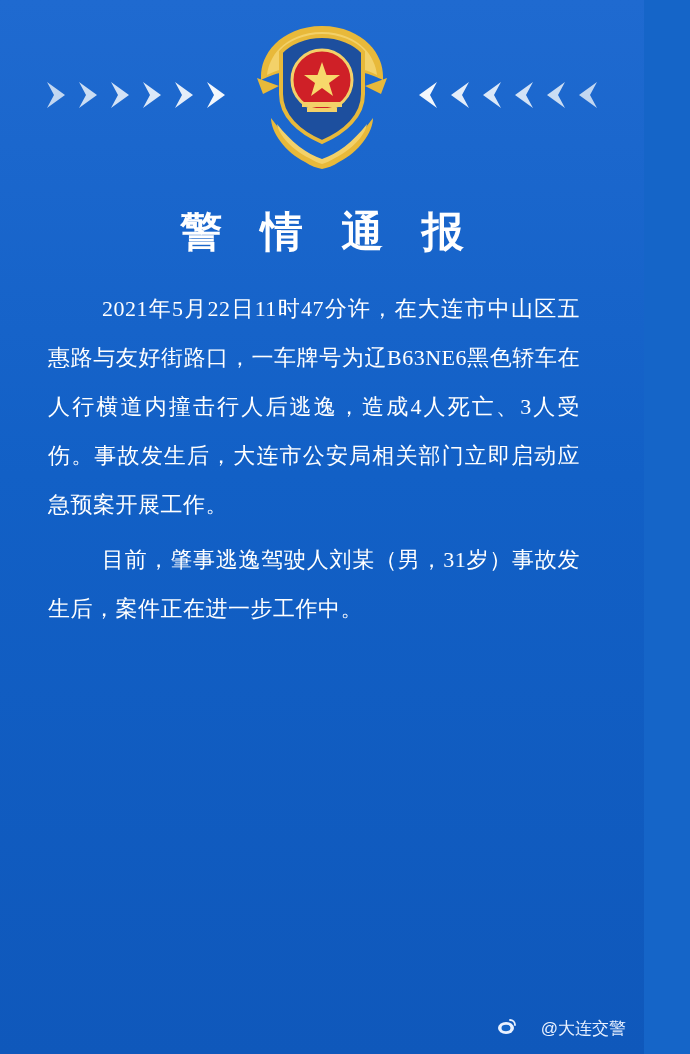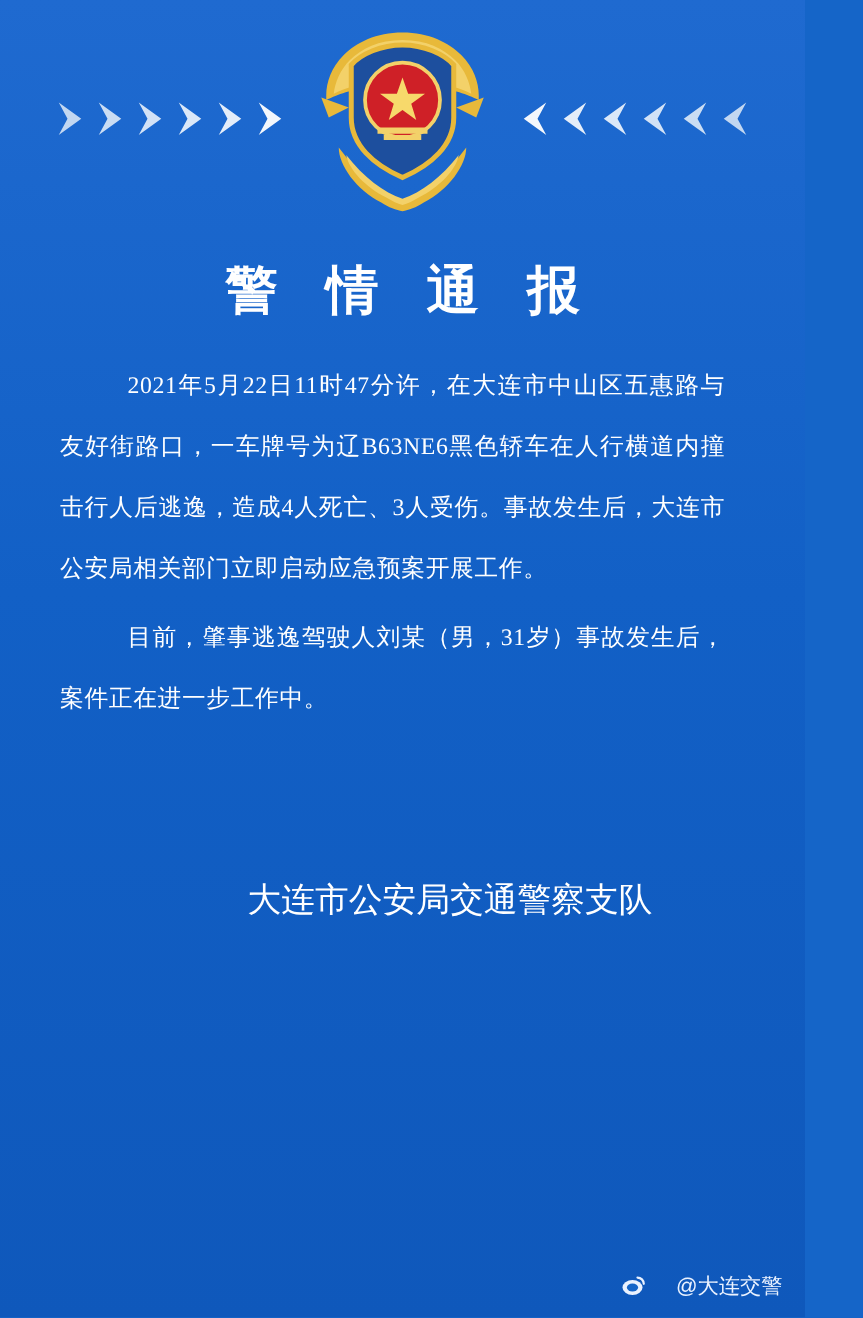--- a/index.html
+++ b/index.html
@@ -62,21 +62,21 @@
     font-weight: bold;
     margin: 14px 0 10px 0;
     font-family: "Liberation Serif", "DejaVu Serif", serif;
   }
 
   
   .body-wrap {
     padding: 14px 48px 0 48px;
   }
   p.para {
-    font-size: 19px;
+    font-size: 22px;
     line-height: 49px;
     margin: 0 16px 6px 0;
     text-align: justify;
     text-justify: inter-ideograph;
     text-indent: 54px;
     letter-spacing: 0.5px;
   }
 
   
   .sign {
@@ -86,21 +86,20 @@
     font-size: 27px;
     line-height: 48px;
   }
 
   
   .footer {
     position: absolute;
     right: 18px;
     bottom: 14px;
     display: flex;
-    align-items: center;
     gap: 24px;
     font-size: 17px;
     color: #eaf2ff;
     font-family: "Liberation Sans", sans-serif;
   }
   .weibo-eye {
     width: 20px;
     height: 20px;
   }
 </style>
@@ -202,21 +201,20 @@
     </div>
   </div>
 
   <div class="title">警 情 通 报</div>
 
   <div class="body-wrap">
     <p class="para">2021年5月22日11时47分许，在大连市中山区五惠路与友好街路口，一车牌号为辽B63NE6黑色轿车在人行横道内撞击行人后逃逸，造成4人死亡、3人受伤。事故发生后，大连市公安局相关部门立即启动应急预案开展工作。</p>
     <p class="para">目前，肇事逃逸驾驶人刘某（男，31岁）事故发生后，案件正在进一步工作中。</p>
 
     <div class="sign">
-      <div>大连市公安局交通警察支队</div>
     </div>
   </div>
 
   <div class="footer">
     <span class="weibo-eye">
       <svg viewBox="0 0 20 20" width="20" height="20">
         <ellipse cx="9" cy="11" rx="8" ry="6" fill="#eaf2ff"></ellipse>
         <ellipse cx="9" cy="11" rx="4.5" ry="3.2" fill="#1565c8"></ellipse>
         <path d="M13 3 a5 5 0 0 1 5 5" stroke="#eaf2ff" stroke-width="1.8" fill="none" stroke-linecap="round"></path>
       </svg>

